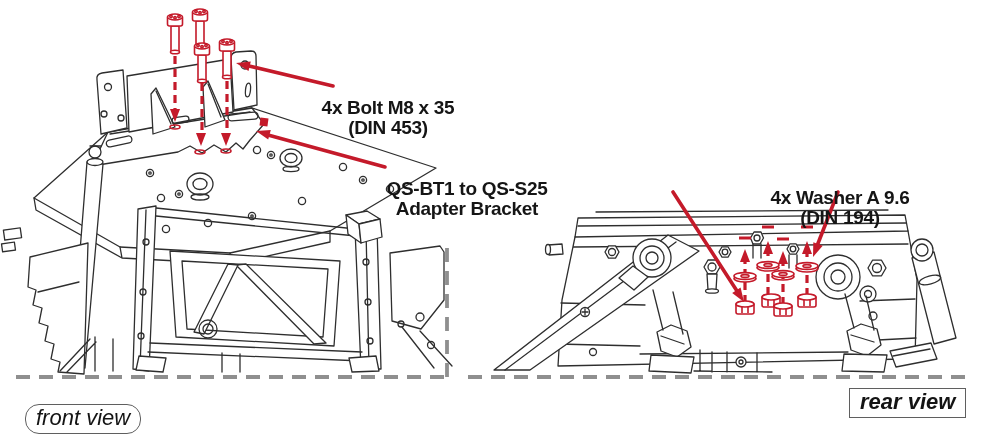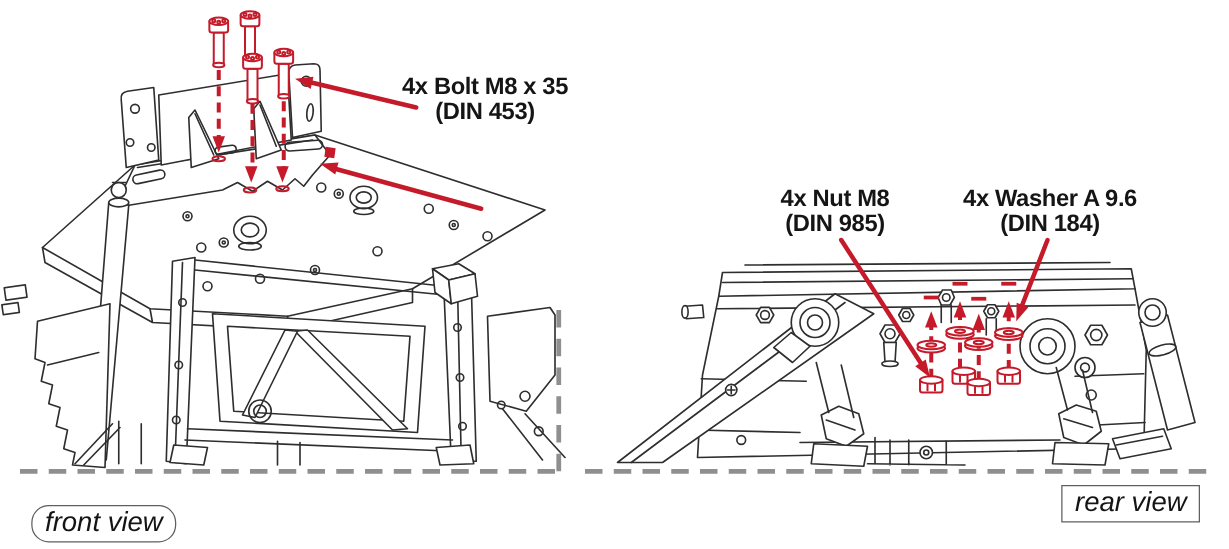--- a/index.html
+++ b/index.html
@@ -1,20 +1,20 @@
 <!DOCTYPE html>
 <html><head>
 <meta charset="utf-8">
 <style>
   html,body{margin:0;padding:0;background:#fff;}
   .stage{position:relative;width:983px;height:439px;background:#ffffff;overflow:hidden;
          font-family:"Liberation Sans",sans-serif;}
   .stage svg{position:absolute;left:0;top:0;}
   .callout{position:absolute;text-align:center;font-weight:bold;font-size:19px;
-           line-height:19.5px;color:#151515;letter-spacing:-0.3px;white-space:nowrap;}
+           line-height:19.5px;color:#151515;letter-spacing:-0.3px;white-space:nowrap;margin-top:38px;}
   .caption{position:absolute;border:1.6px solid #5f5f5f;background:#fff;font-style:italic;
            font-size:22px;line-height:24px;padding:1px 10px 3px;color:#141414;}
   
   .art{stroke:#2e2e2e;stroke-width:1.3;fill:none;stroke-linejoin:round;stroke-linecap:round;}
   .artf{stroke:#2e2e2e;stroke-width:1.3;fill:#ffffff;stroke-linejoin:round;}
   .red{stroke:#c41a2a;stroke-width:1.6;fill:none;}
   .redf{stroke:#c41a2a;stroke-width:1.6;fill:#ffffff;stroke-linejoin:round;}
   .redsolid{fill:#c41a2a;stroke:none;}
   .lead{stroke:#c41a2a;stroke-width:3.6;fill:none;stroke-linecap:round;}
   .dash{stroke:#c41a2a;stroke-width:3.2;fill:none;stroke-dasharray:8 5;}
@@ -330,25 +330,25 @@
     <polygon class="redsolid" points="744,302 732.2,292.9 740.6,287.5"></polygon>
     <path class="lead" d="M838,192 L817,246"></path>
     <polygon class="redsolid" points="813,257 813.3,242.2 822.7,245.8"></polygon>
   </g>
 </svg>
 
 <div class="callout" style="left:310px;top:60px;width:156px;">
   <div>4x Bolt M8 x 35</div>
   <div>(DIN 453)</div>
 </div>
-<div class="callout" style="left:607px;top:150px;width:122px;">
-  <div>4x Nut M8</div>
-  <div>(DIN 985)</div>
+<div class="callout" style="left:377px;top:141px;width:180px;">
+  <div>QS-BT1 to QS-S25</div>
+  <div>Adapter Bracket</div>
 </div>
 <div class="callout" style="left:763px;top:150px;width:154px;">
   <div>4x Washer A 9.6</div>
-  <div>(DIN 184)</div>
+  <div>(DIN 194)</div>
 </div>
 
 <div class="caption" style="left:25px;top:404px;border-radius:14px;">front view</div>
-<div class="caption" style="left:849px;top:388px;">rear view</div>
+<div class="caption" style="left:849px;top:388px;font-weight:bold;">rear view</div>
 
 </div>
 
 </body></html>

